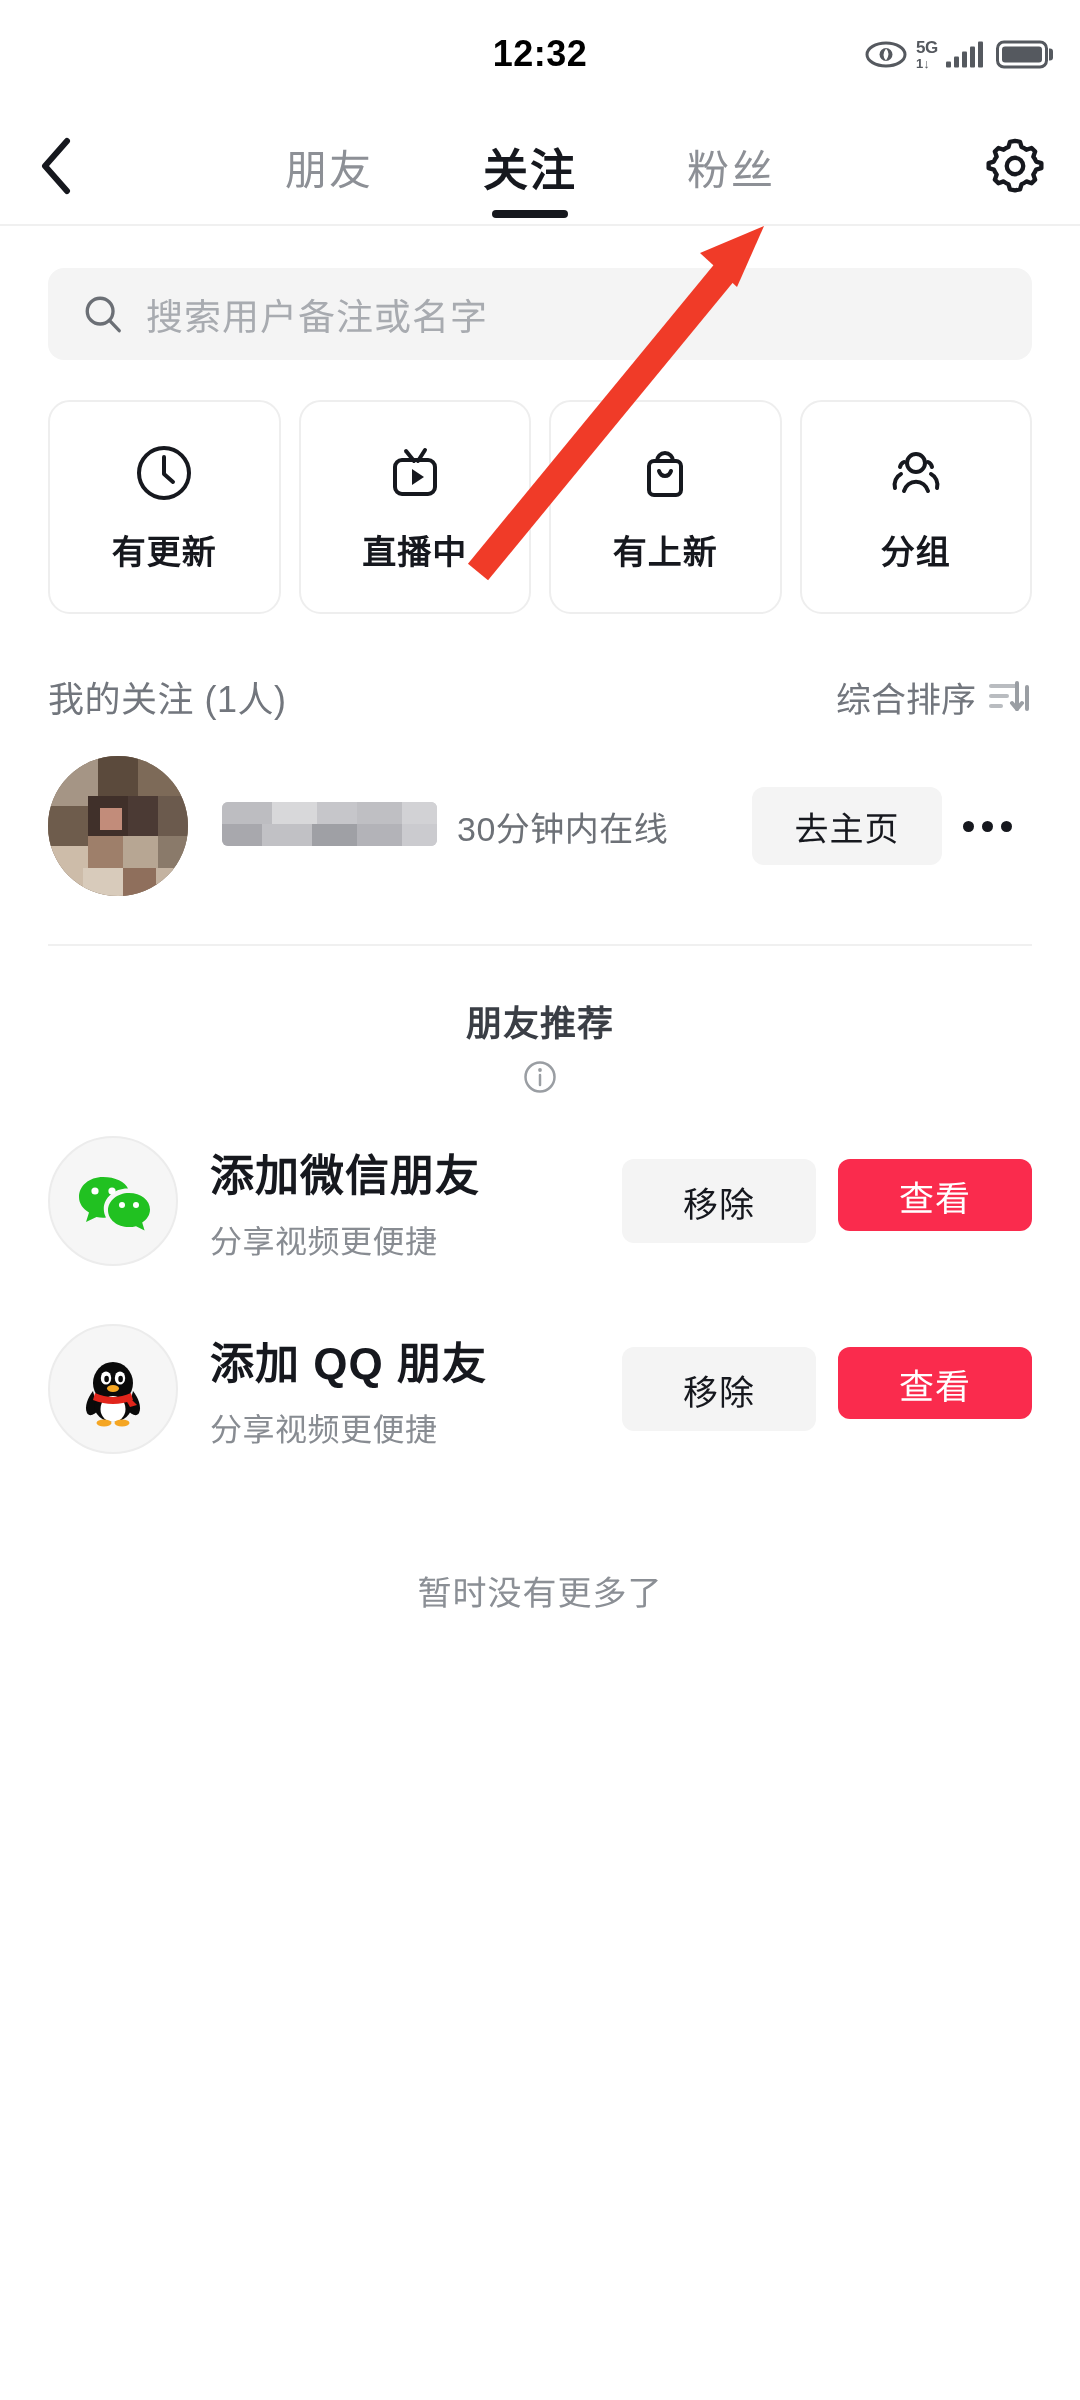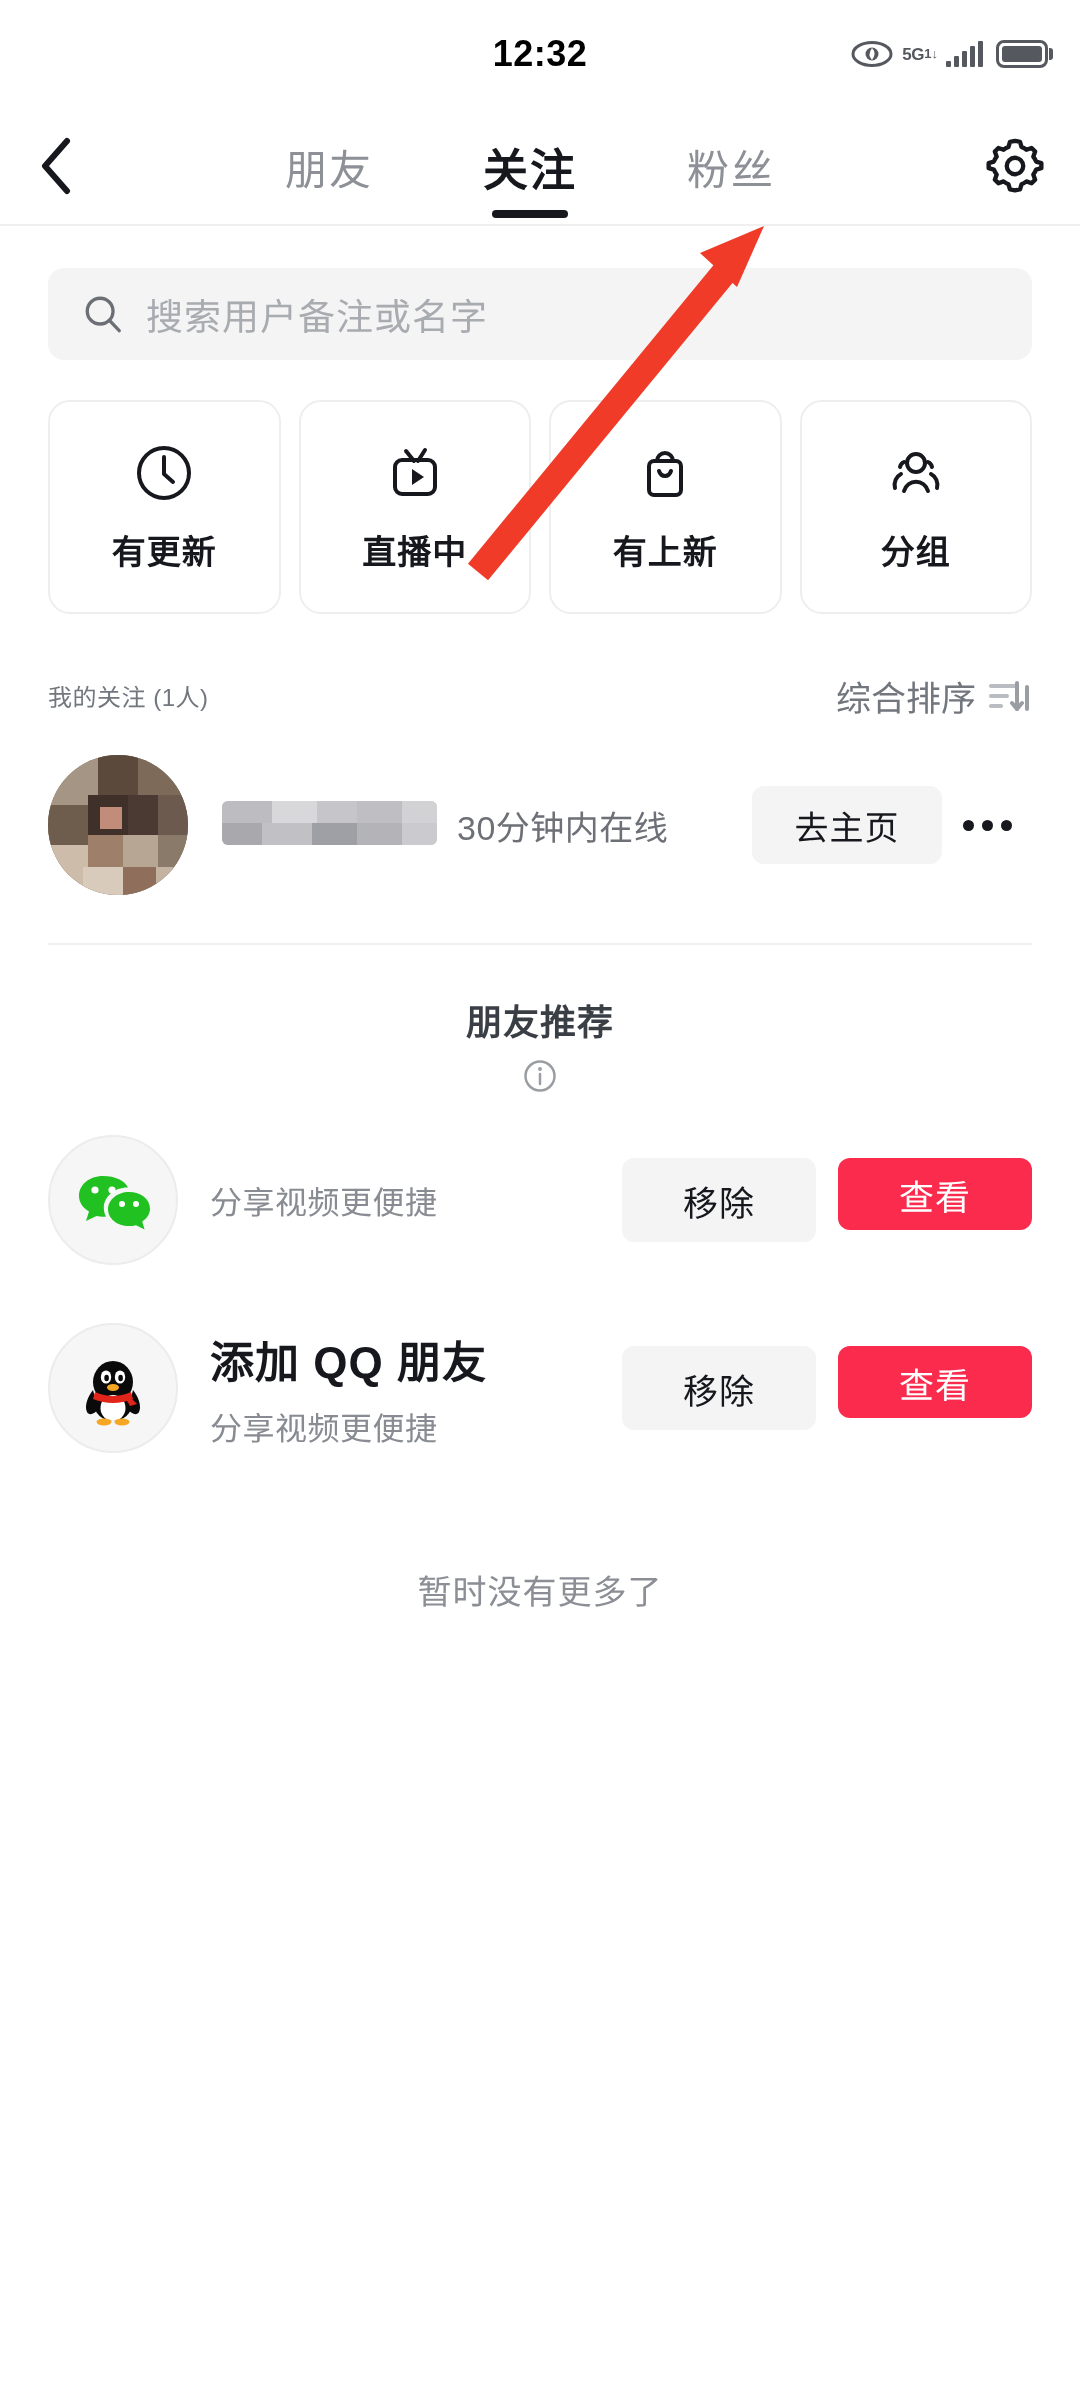--- a/index.html
+++ b/index.html
@@ -35,21 +35,21 @@
     right: 32px;
     top: 50%;
     transform: translateY(-50%);
     display: flex;
     align-items: center;
     gap: 9px;
   }
   .eye-icon { display:block; }
   .net-block {
     display: flex;
-    flex-direction: row;
+    flex-direction: column;
     align-items: flex-start;
     justify-content: center;
     line-height: 1;
     margin-right: -2px;
   }
   .net-5g {
     font-size: 17px;
     font-weight: 700;
     color: #55595f;
     letter-spacing: -0.3px;
@@ -214,21 +214,21 @@
   }
 
   
   .section-head {
     display: flex;
     align-items: center;
     justify-content: space-between;
     padding: 56px 48px 0 48px;
   }
   .section-title {
-    font-size: 24px;
+    font-size: 36px;
     color: #72767d;
     letter-spacing: 0.5px;
   }
   .sort-group {
     display: flex;
     align-items: center;
     gap: 12px;
   }
   .sort-label {
     font-size: 35px;
@@ -598,20 +598,21 @@
     <svg width="84" height="84" viewBox="0 0 84 84">
       <path d="M32 18 C18 18 8 27 8 38 C8 44.5 12 50 18 53.5 L15 63 L25.5 58 C27.6 58.5 29.8 58.8 32 58.8 C33 58.8 34 58.7 35 58.6 C33.6 56 32.8 53.1 32.8 50 C32.8 38.7 43.4 29.6 56.4 29.6 C56.6 29.6 56.8 29.6 57 29.6 C54.4 22.8 44.2 18 32 18 Z" fill="#21C121"></path>
       <circle cx="24" cy="32" r="3.6" fill="#ffffff"></circle>
       <circle cx="41" cy="32" r="3.6" fill="#ffffff"></circle>
       <path d="M58 34 C70 34 79 41.4 79 50.6 C79 55.9 76 60.6 71.2 63.6 L73.6 71.5 L65 67.2 C62.8 67.8 60.4 68.1 58 68.1 C46 68.1 37 60.5 37 51.3 C37 42.1 46 34 58 34 Z" fill="#21C121"></path>
       <circle cx="51" cy="46" r="3" fill="#ffffff"></circle>
       <circle cx="65" cy="46" r="3" fill="#ffffff"></circle>
     </svg>
   </div>
   <div class="rec-meta">
+    <span class="rec-name">添加微信朋友</span>
     <span class="rec-sub">分享视频更便捷</span>
   </div>
   <div class="rec-actions">
     <div class="btn-remove">移除</div>
     <div class="btn-view" style="background:#FA2B4D">查看</div>
   </div>
 </div>
 
 <div class="rec-row" style="padding-top:58px">
   <div class="rec-avatar">

